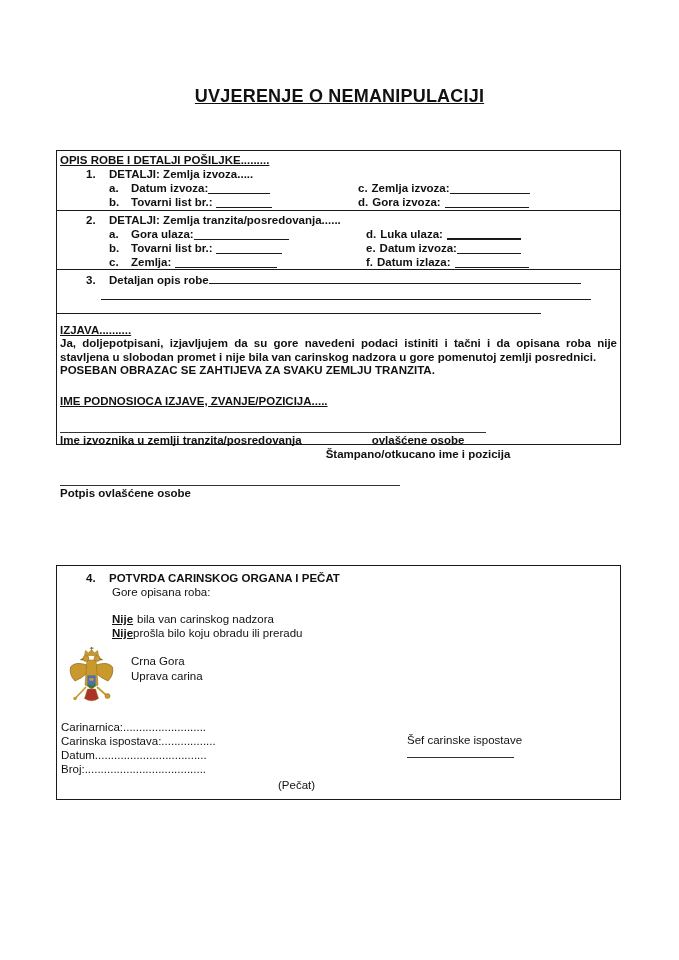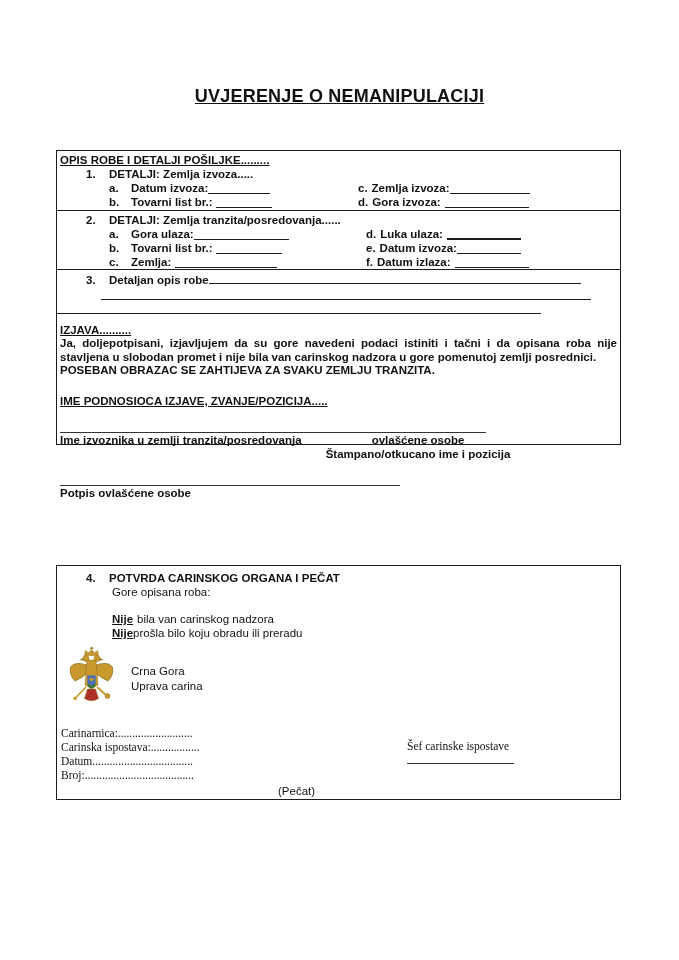--- a/index.html
+++ b/index.html
@@ -39,22 +39,22 @@
   .hline { border-bottom:1px solid #333; height:1px; }
   .gap6 { height:8px; } .gap16 { height:16px; } .gap24 { height:24px; }
   .para { font-weight:bold; text-align:justify; line-height:13.6px; white-space:normal; }
   .sigrow { display:flex; line-height:14px; }
   .sig-left { width:258px; }
   .sig-right { width:200px; text-align:center; }
   .s4sub { margin-left:52px; }
   .nijeline { margin-left:52px; height:14px; line-height:14px; }
   .bu { font-weight:bold; text-decoration:underline; }
   .emblem-row { display:flex; margin-top:7px; margin-left:8px; height:59px; }
-  .org-text { margin-left:16px; padding-top:7px; line-height:14.5px;margin-top:10px; }
-  .footer { position:relative; margin-top:20px; padding-left:1px; height:56px;font-family:Liberation Serif, serif; }
+  .org-text { margin-left:16px; padding-top:7px; line-height:14.5px; }
+  .footer { position:relative; margin-top:14px; padding-left:1px; height:56px; }
   .footer .line { height:14px; }
   .sef-col { position:absolute; left:347px; top:14px; width:170px; }
   .sef-line { border-bottom:1px solid #333; width:107px; height:1px; margin-top:11px; }
   .pecat { margin-top:2px; margin-left:218px; height:14px; line-height:14px; }
 </style>
 </head>
 <body>
 
 <div class="title">UVJERENJE O NEMANIPULACIJI</div>
 

